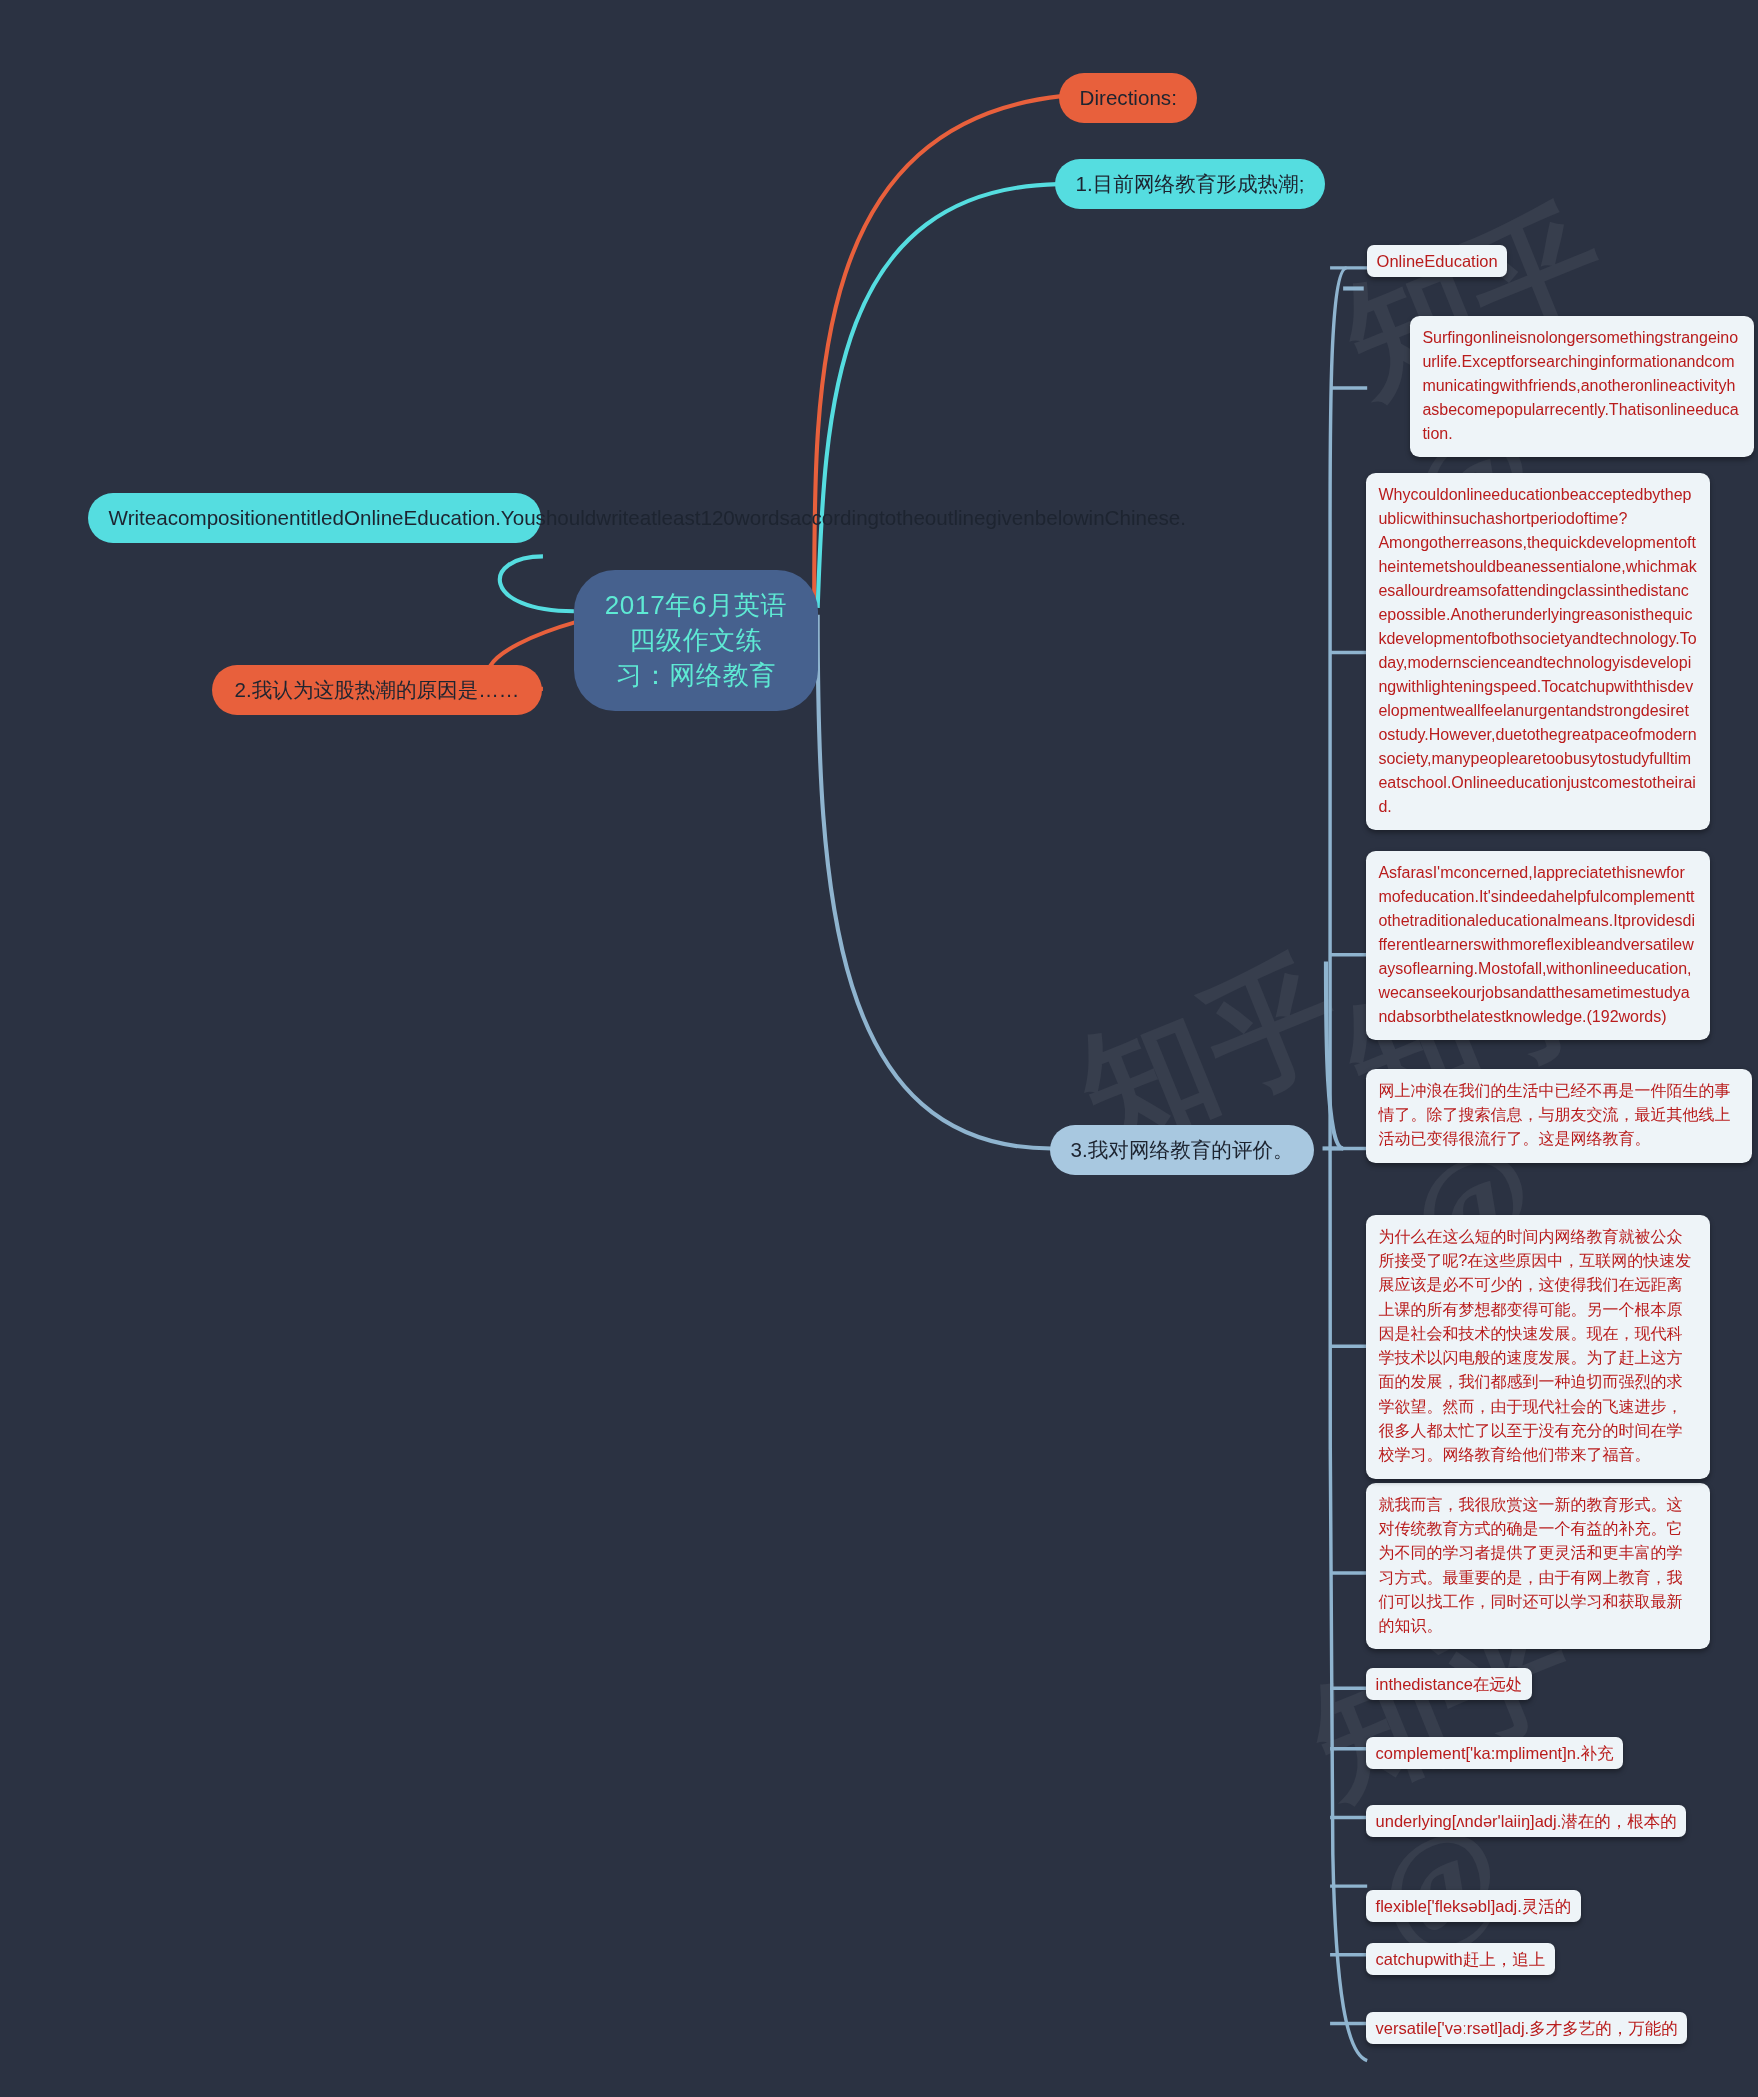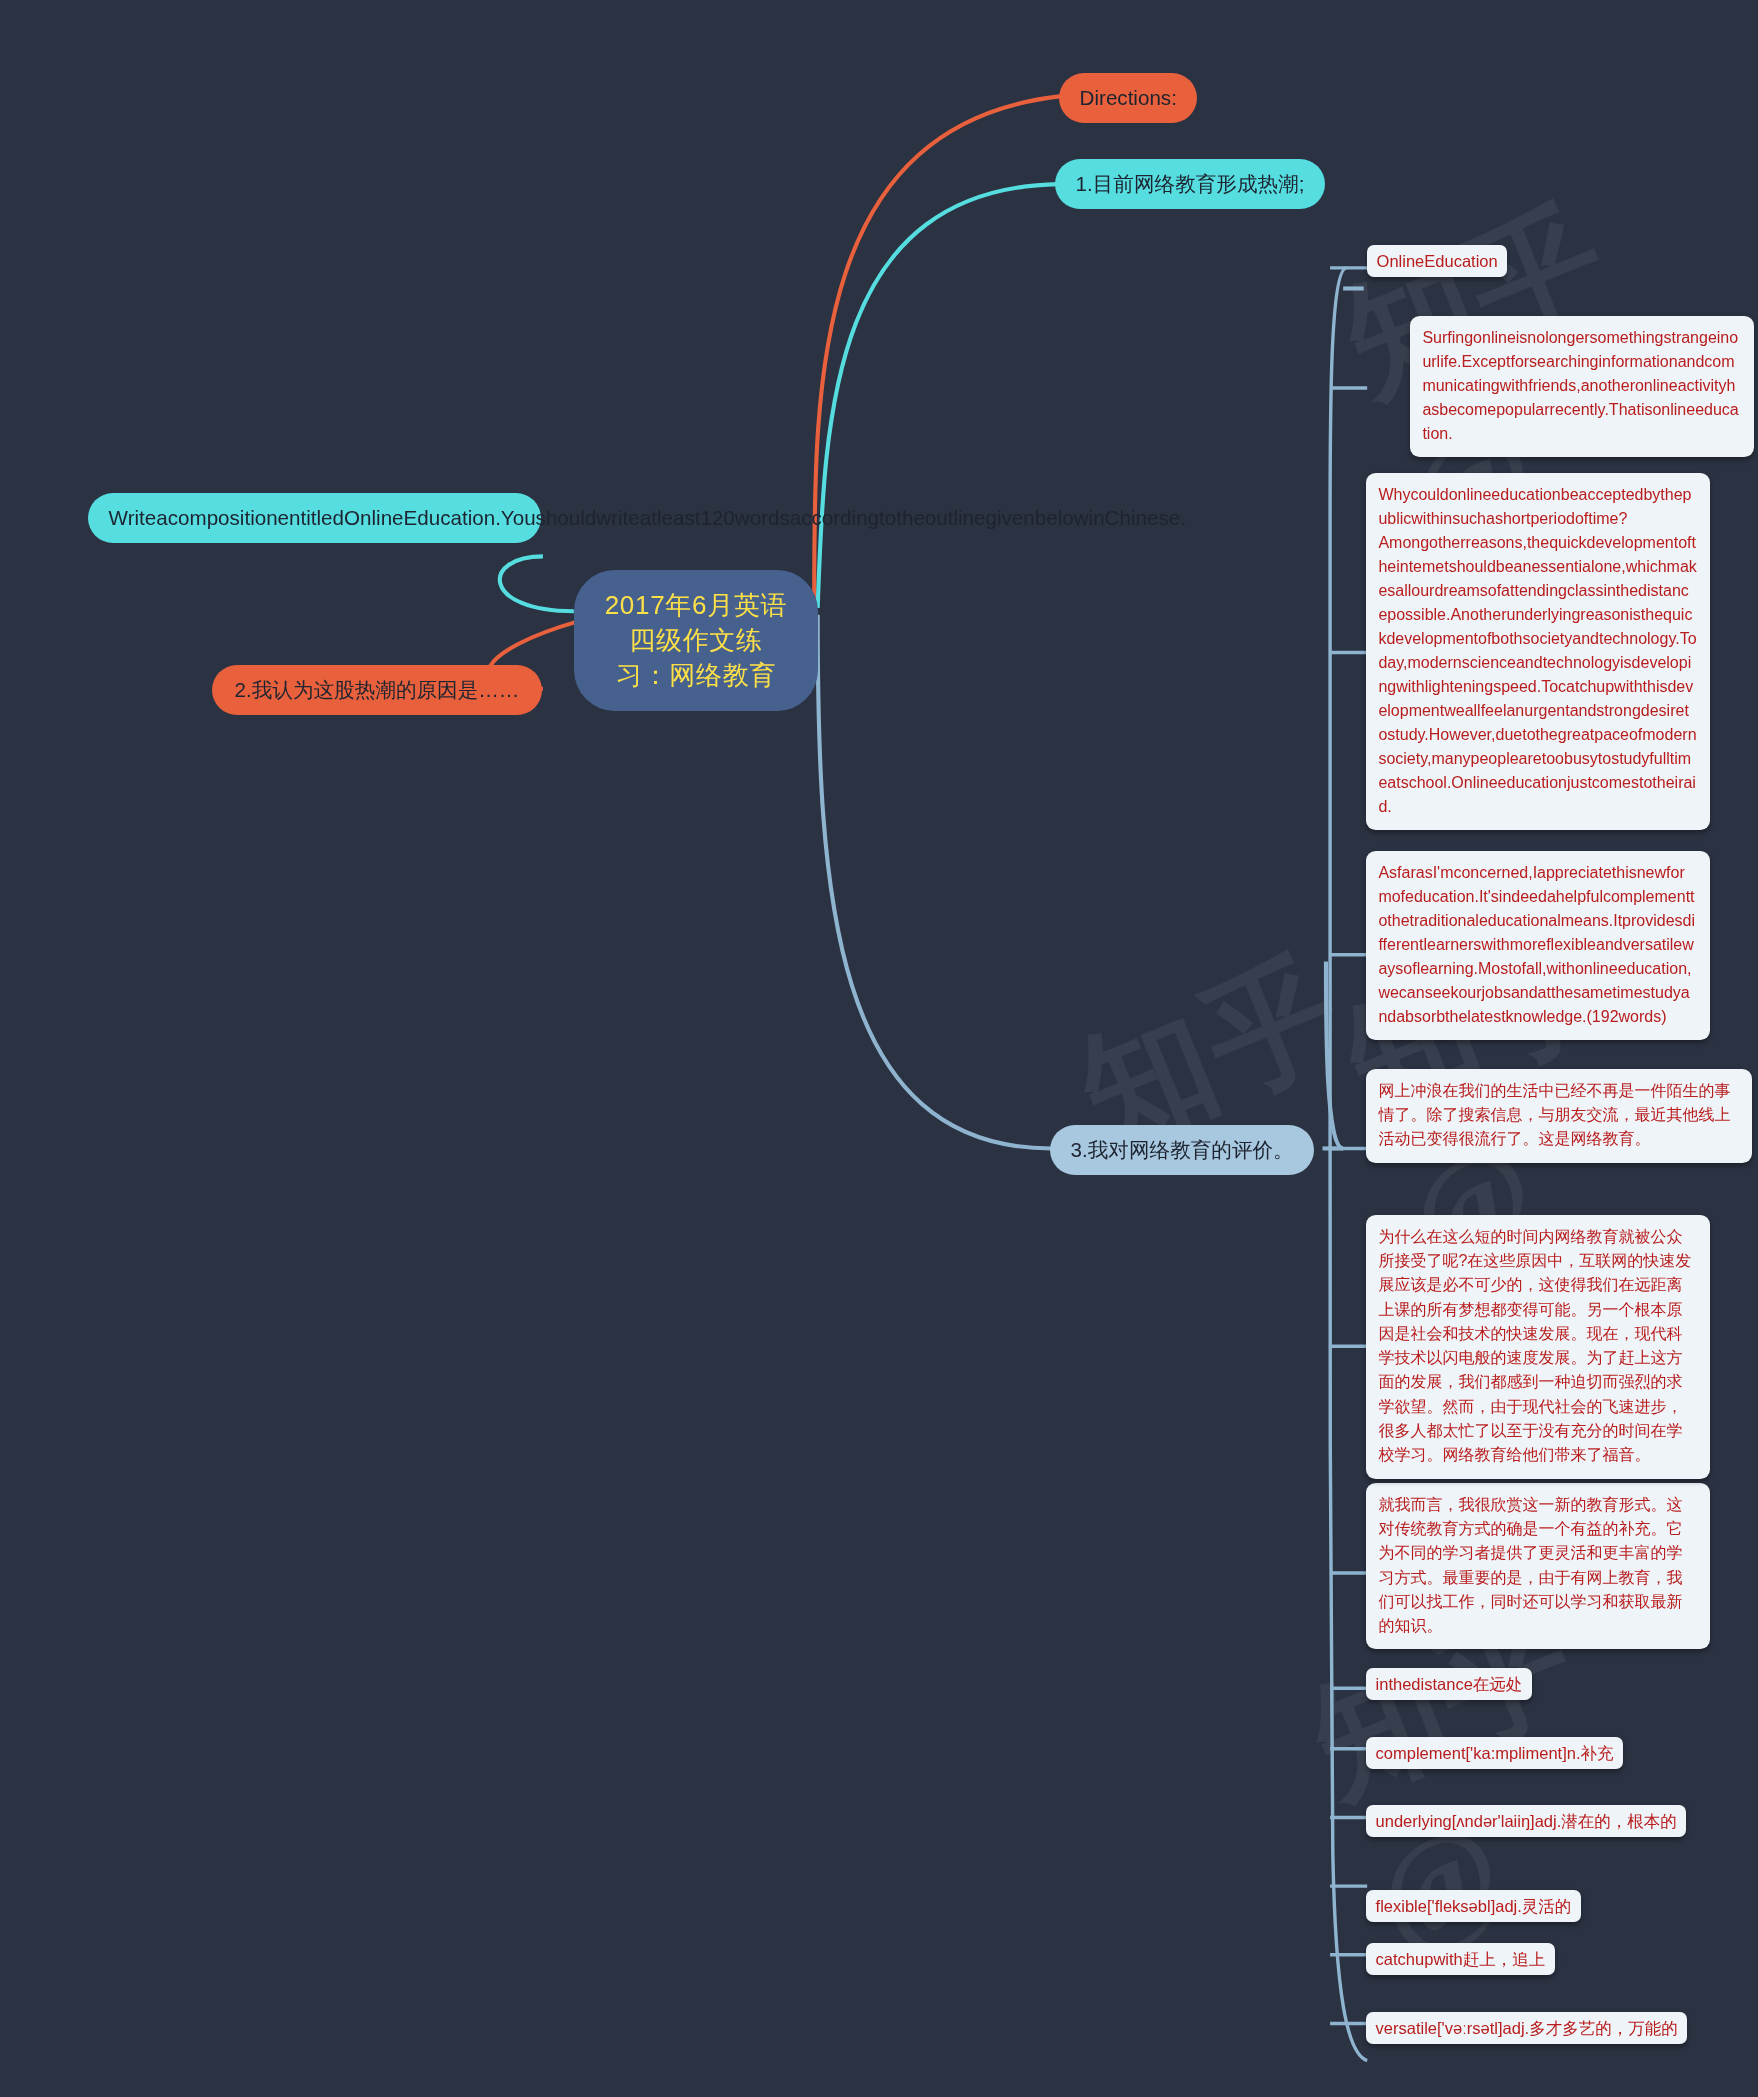--- a/index.html
+++ b/index.html
@@ -9,21 +9,21 @@
     font-family:"Liberation Sans","DejaVu Sans",sans-serif;
     position:relative;overflow:hidden;
   }
   #stage{position:absolute;left:0;top:0;width:1759px;height:2097px;}
   svg.links{position:absolute;left:0;top:0;width:1759px;height:2097px;pointer-events:none;}
 
   .node{position:absolute;box-sizing:border-box;}
 
   
   .root{
-    background:#46618e;color:#fde047;
+    background:#46618e;color:#5eead4;
     border-radius:41px;
     text-align:center;
     font-size:26px;line-height:1.35;
     padding:18px 30px;
     letter-spacing:0.7px;
   }
 
   
   .pill{
     border-radius:30px;

